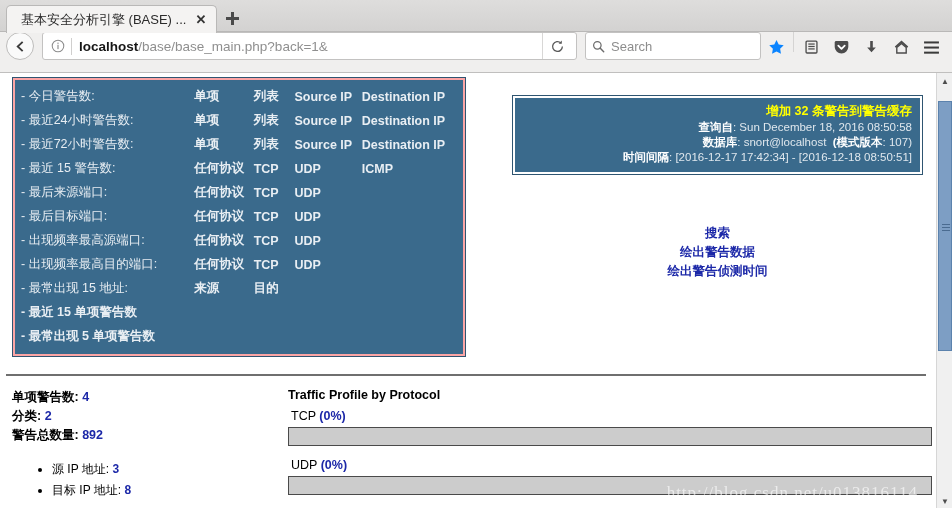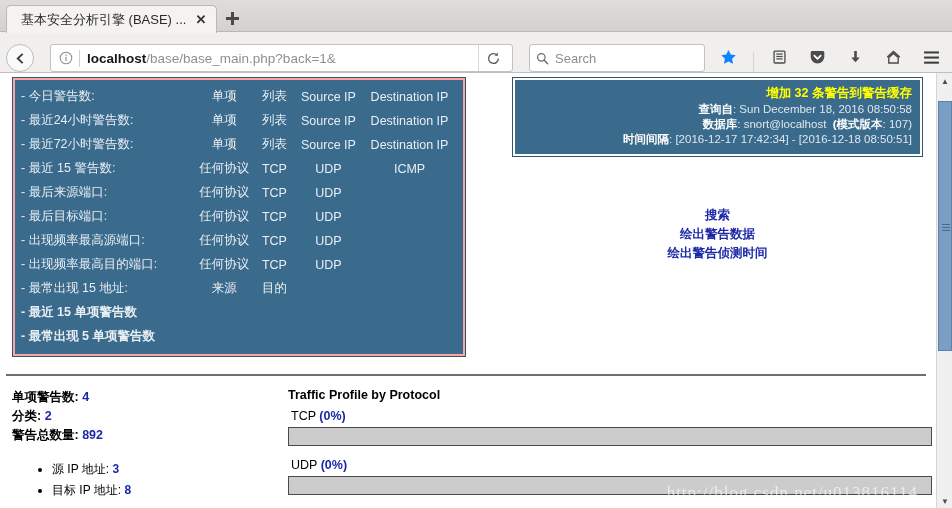--- a/index.html
+++ b/index.html
@@ -59,24 +59,24 @@
     width: 30px; height: 26px;
     display: flex; align-items: center; justify-content: center;
     color: #4a4a4a;
     font-size: 15px;
     cursor: pointer;
   }
 
   #nav-bar {
     height: 40px;
     display: flex;
-    align-items: flex-end;
+    align-items: flex-start;
     padding: 0 6px;
     background: #f0efee;
-    gap: 8px;
+    gap: 0px;
   }
   .nav-btn {
     width: 30px; height: 30px;
     display: flex; align-items: center; justify-content: center;
     cursor: pointer;
   }
   #back-button {
     width: 28px; height: 28px;
     border: 1px solid #bdbcbb;
     border-radius: 50%;
@@ -175,40 +175,41 @@
   }
   #alert-menu-table { width: 100%; border-collapse: collapse; }
   #alert-menu-table td {
     font-size: 12.5px;
     color: #e8eef3;
     padding: 4px 0 3px 0;
     white-space: nowrap;
     vertical-align: middle;
   }
   td.row-label { padding-left: 8px; }
-  td.opt { text-align: center; font-weight: normal; color: #ffffff; cursor: pointer; }
+  td.opt { font-weight: bold; color: #ffffff; cursor: pointer; }
   .c1 { width: 176px; }
   .c2 { width: 60px; }
   .c3 { width: 42px; }
   .c4 { width: 68px; }
   .c5 { width: 96px; }
   .full-label { font-weight: bold; color: #ffffff; padding-left: 8px; }
 
   
   #right-column {
     flex: 1;
     margin-left: 48px;
     margin-right: 14px;
   }
   #query-info-box {
     background: #3a6a8c;
     border: 2px solid #ffffff;
     outline: 1px solid #2f5571;
     padding: 5px 8px 7px 8px;
     text-align: right;
+    margin-top: 18px;
   }
   #query-info-box .line { font-size: 11.5px; color: #dfe7ed; line-height: 15px; white-space: nowrap; }
   #added-alerts { color: #ffff00; font-weight: bold; font-size: 12.5px; line-height: 17px; }
   #query-info-box .lbl { font-weight: bold; color: #ffffff; }
 
   #right-links {
     text-align: center;
     margin-top: 50px;
   }
   #right-links a {

